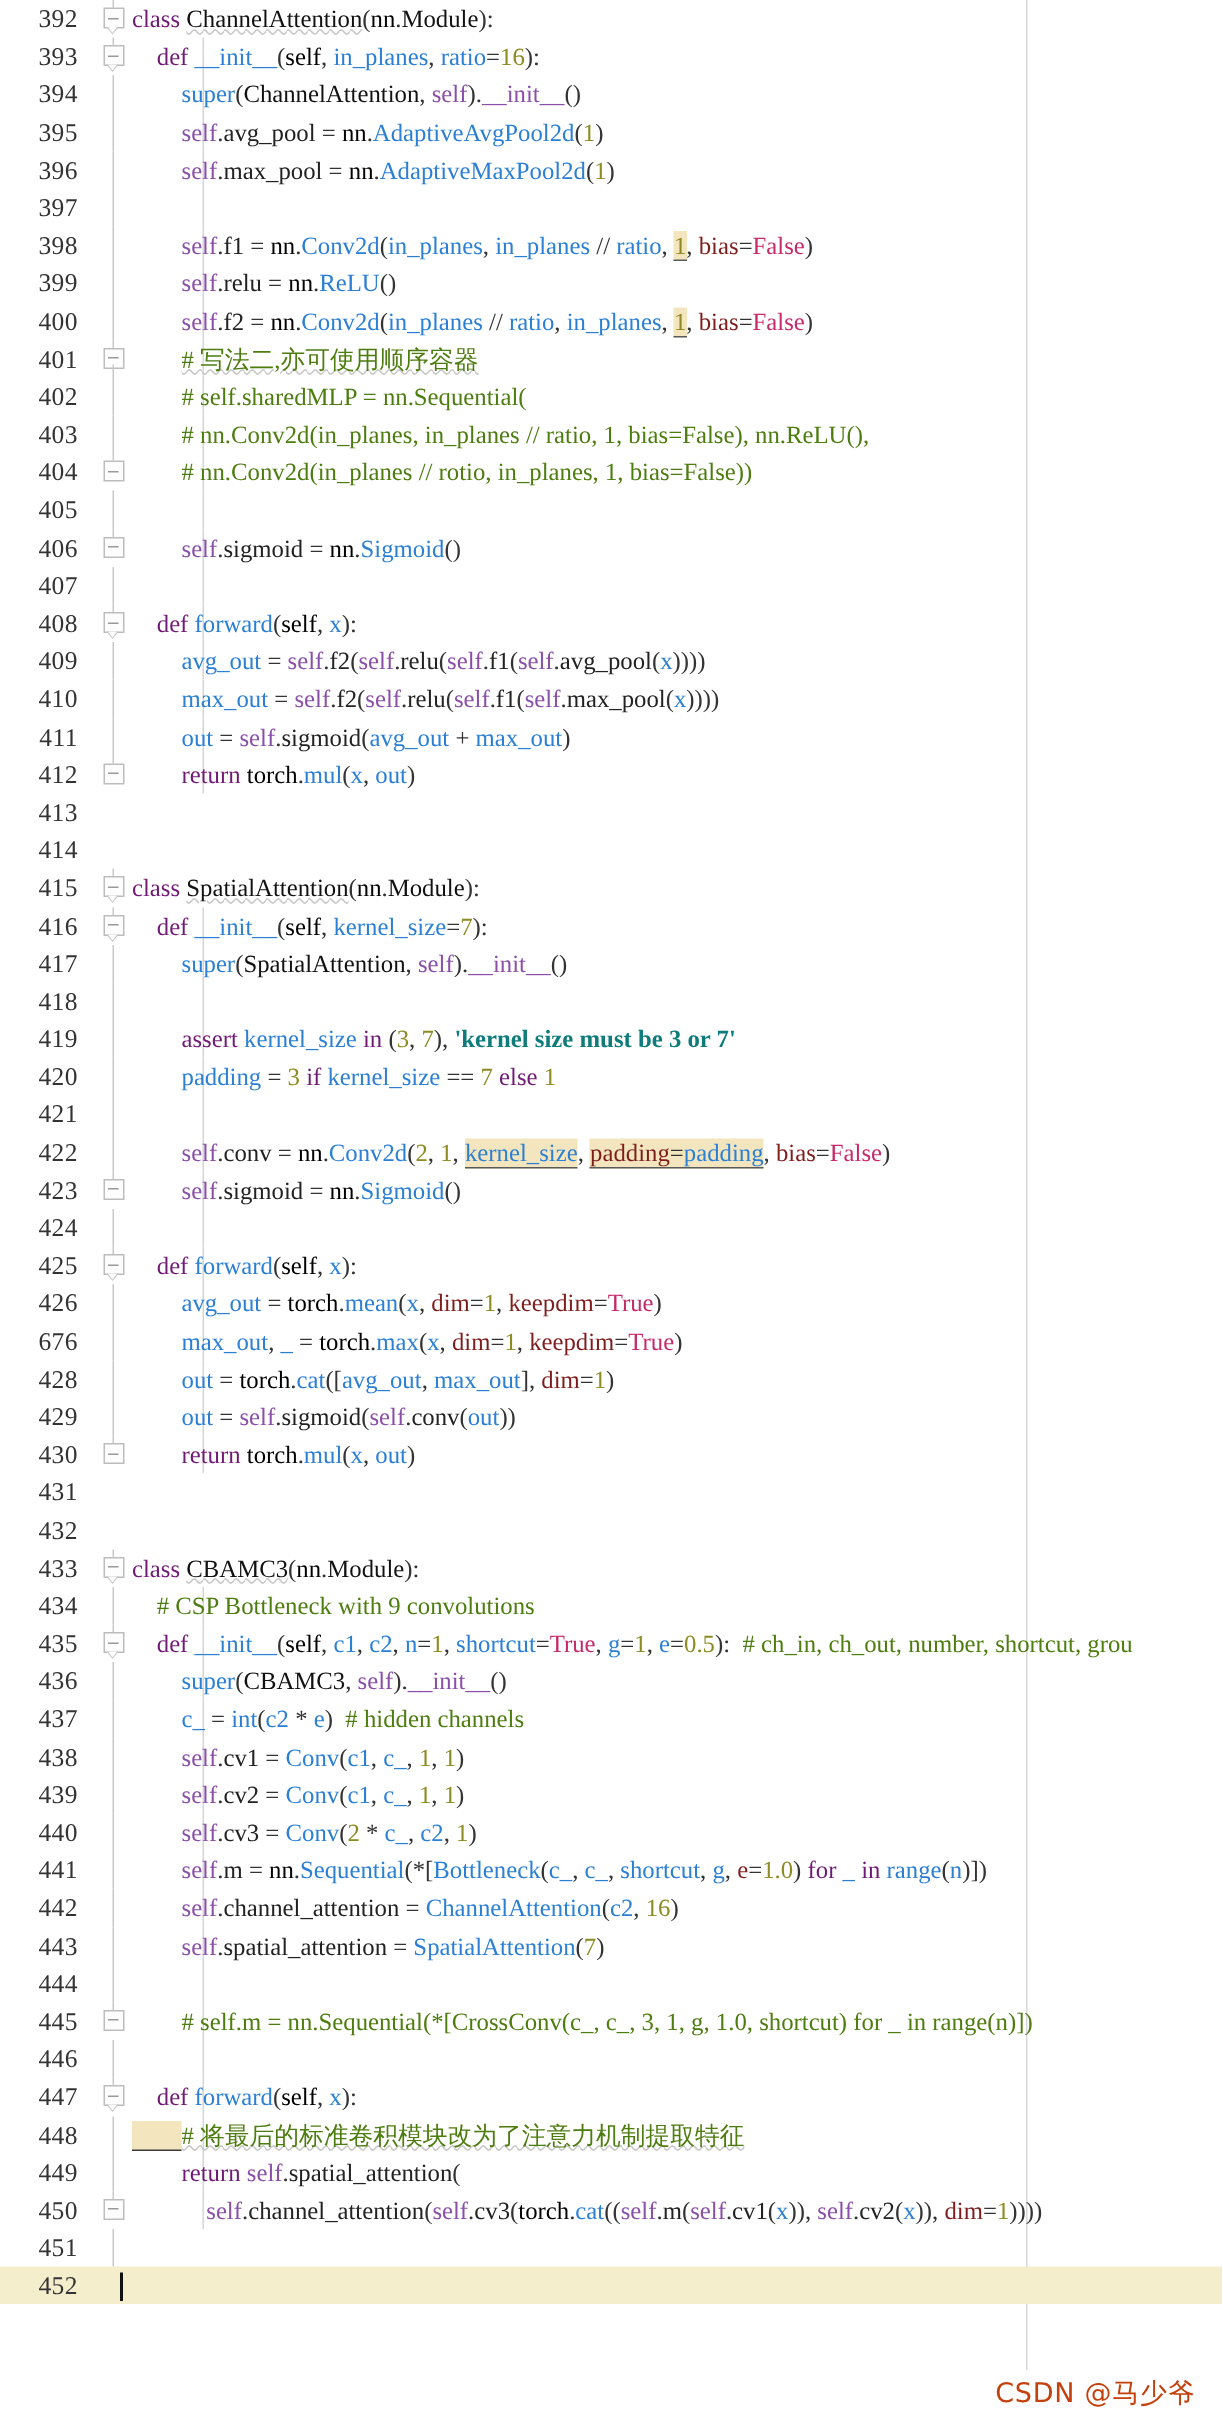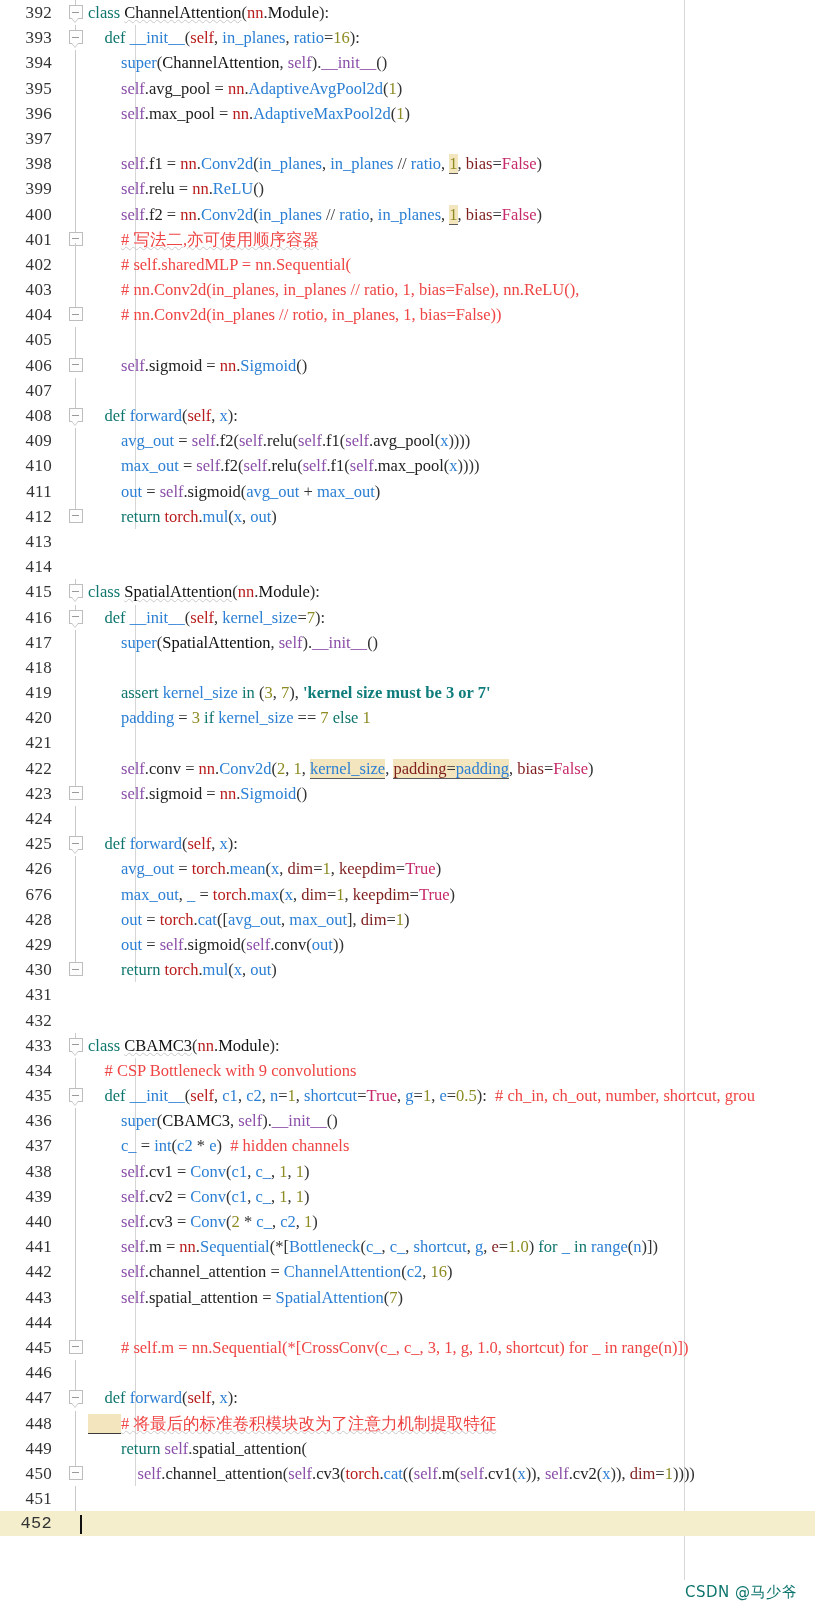--- a/index.html
+++ b/index.html
@@ -35,21 +35,20 @@
   
   .row {
     position: relative;
     height: 25.2px;
     line-height: 25.2px;
     white-space: pre;
     z-index: 2;
   }
   .row.current {
     background: #f5eecd;
-    font-family: Liberation Mono, monospace;
   }
 
   .lineno {
     position: absolute;
     left: 0;
     top: 0;
     width: 52px;
     text-align: right;
     font-size: 17px;
     color: #333333;
@@ -138,29 +137,29 @@
   .code {
     position: absolute;
     left: 88px;
     top: 0;
     font-size: 16.5px;
     color: #000000;
     white-space: pre;
   }
 
   
-  .kw   { color: #0f766e; }            
+  .kw   { color: #701a75; }            
   .kw2  { color: #c62a6a; margin-top: 47px; }            
   .self { color: #8a4fa8; }            
-  .mod  { color: #b91c1c; }            
+  .mod  { color: #000000; }            
   .fn   { color: #2b7fd4; }            
   .attr { color: #222222; }            
   .num  { color: #8d8b22; }            
   .str  { color: #0e7c7b; font-weight: bold; }  
-  .cmt  { color: #ef4444; }            
+  .cmt  { color: #4d7c0f; }            
   .kwarg{ color: #7f1d1d; }            
   .punc { color: #333333; }
   .cls  { color: #111111; }
   .op   { color: #333333; }
   .hl-u {
     background: #f3e6bf;
     border-bottom: 1px solid #5a5a5a;
   }
 
   
@@ -186,22 +185,22 @@
     background: #f3e6bf;
     border-bottom: 1.5px solid #3a3a3a;
   }
 
   
   .watermark {
     position: absolute;
     right: 18px;
     top: 1583px;
     font-family: "DejaVu Sans", "Liberation Sans", sans-serif;
-    font-size: 15px;
-    color: #0f766e;
+    font-size: 18px;
+    color: #c2410c;
     letter-spacing: 0.5px;
     z-index: 5;
   }
 </style>
 </head>
 <body>
 
 <div id="editor">
 
   <div class="margin-guide"></div>

